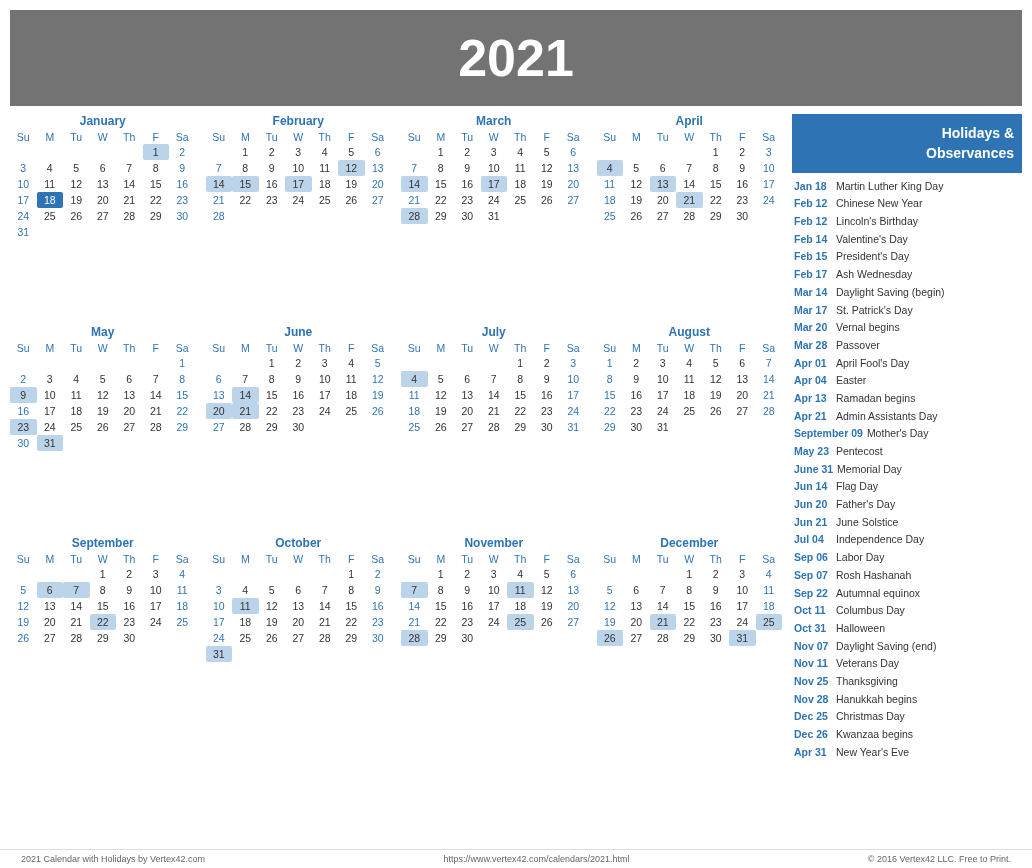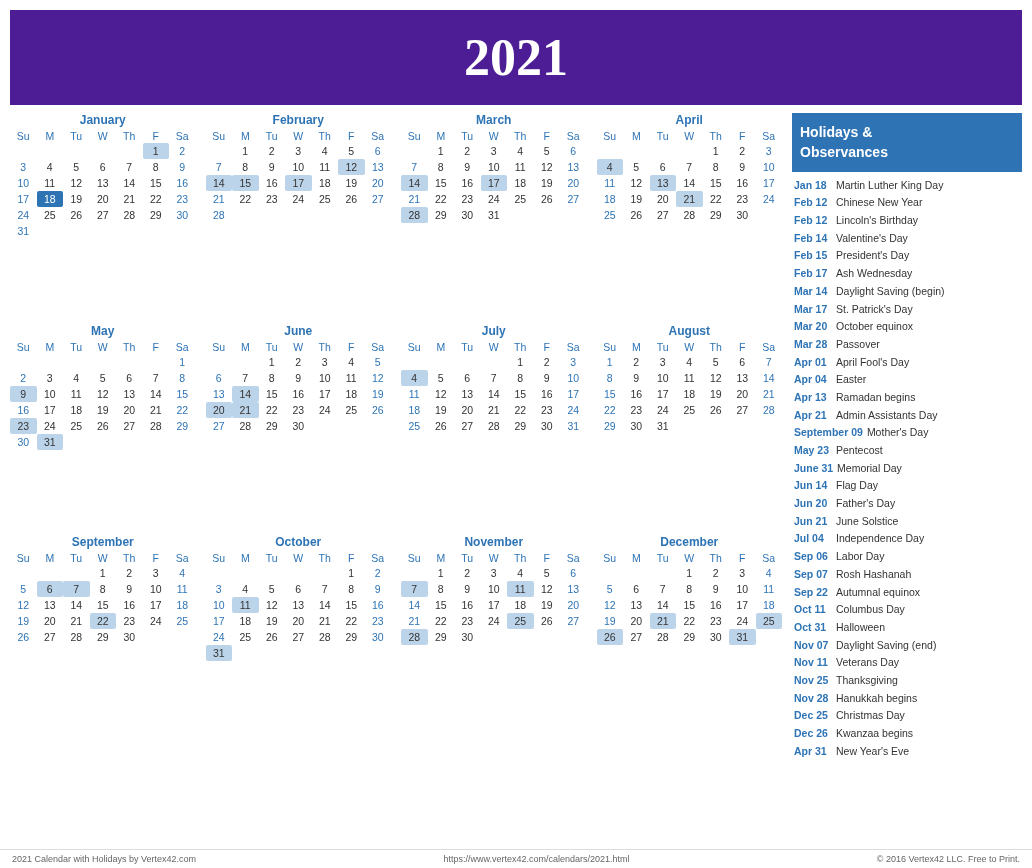--- a/index.html
+++ b/index.html
@@ -7,28 +7,27 @@
       font-family: Arial, sans-serif;
       background: #fff;
       width: 1032px;
       min-height: 868px;
       display: flex;
       flex-direction: column;
     }
 
     
     .header {
-      background: #4c1d95;
+      background: #737373;
       color: white;
       text-align: center;
       font-size: 52px;
       font-weight: bold;
       padding: 18px 0;
       margin: 10px 10px 0 10px;
-      font-family: Liberation Serif, serif;
     }
 
     .main-content {
       display: flex;
       flex: 1;
       padding: 8px 10px;
       gap: 10px;
     }
 
     
@@ -93,21 +92,21 @@
 
     
     .holidays-section {
       width: 230px;
       min-width: 230px;
     }
 
     .holidays-header {
       background: #2e74b5;
       color: white;
-      text-align: left;
+      text-align: right;
       font-size: 14px;
       font-weight: bold;
       padding: 10px 8px;
       margin-bottom: 4px;
       line-height: 1.4;
     }
 
     .holiday-item {
       display: flex;
       gap: 4px;
@@ -123,21 +122,21 @@
     }
 
     .holiday-name {
       color: #333;
     }
 
     
     .footer {
       display: flex;
       justify-content: space-between;
-      padding: 4px 12px;
+      padding: 4px 21px;
       font-size: 9px;
       color: #666;
       border-top: 1px solid #ddd;
       margin-top: 16px;
     }
   </style>
 </head>
 <body>
 
 <div class="header">2021</div>
@@ -959,21 +958,21 @@
         <div class="holiday-item">
           <span class="holiday-date">Mar 14</span>
           <span class="holiday-name">Daylight Saving (begin)</span>
         </div>
         <div class="holiday-item">
           <span class="holiday-date">Mar 17</span>
           <span class="holiday-name">St. Patrick's Day</span>
         </div>
         <div class="holiday-item">
           <span class="holiday-date">Mar 20</span>
-          <span class="holiday-name">October equinox</span>
+          <span class="holiday-name">Vernal begins</span>
         </div>
         <div class="holiday-item">
           <span class="holiday-date">Mar 28</span>
           <span class="holiday-name">Passover</span>
         </div>
         <div class="holiday-item">
           <span class="holiday-date">Apr 01</span>
           <span class="holiday-name">April Fool's Day</span>
         </div>
         <div class="holiday-item">

